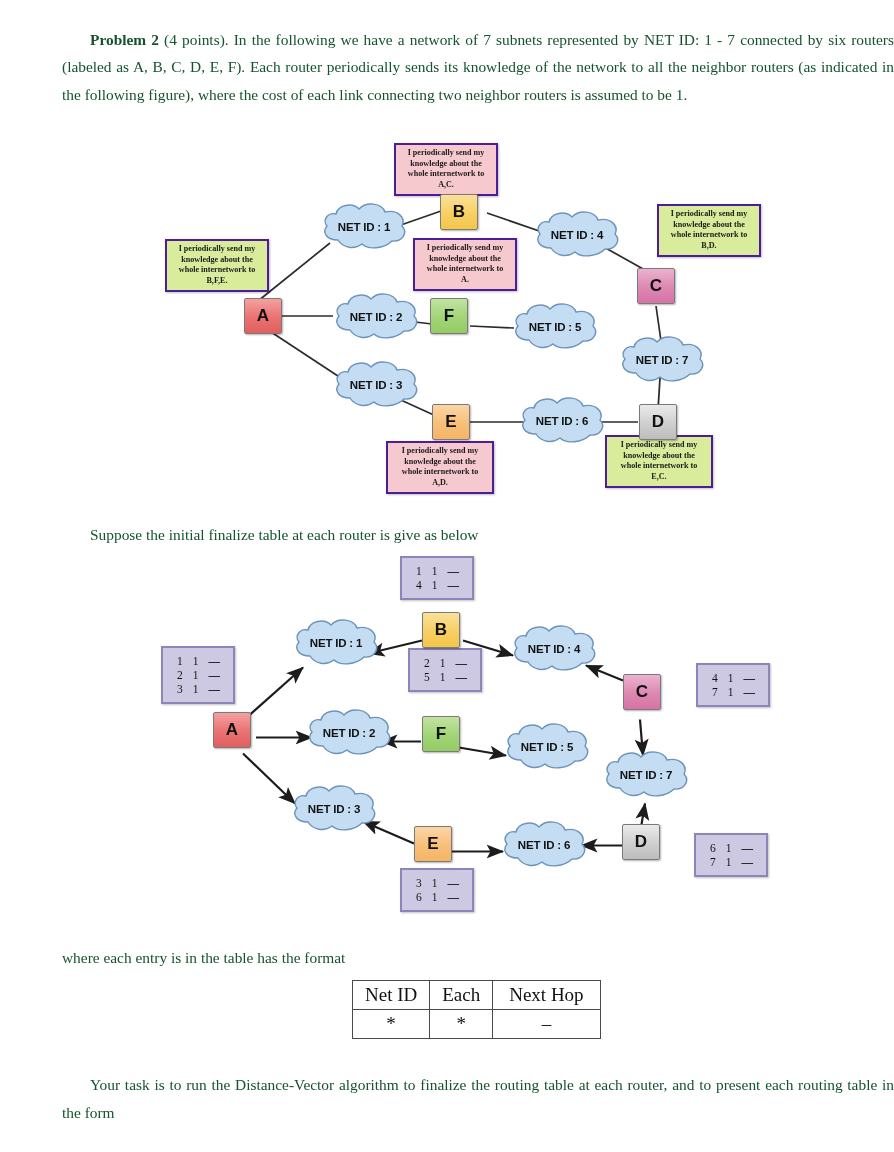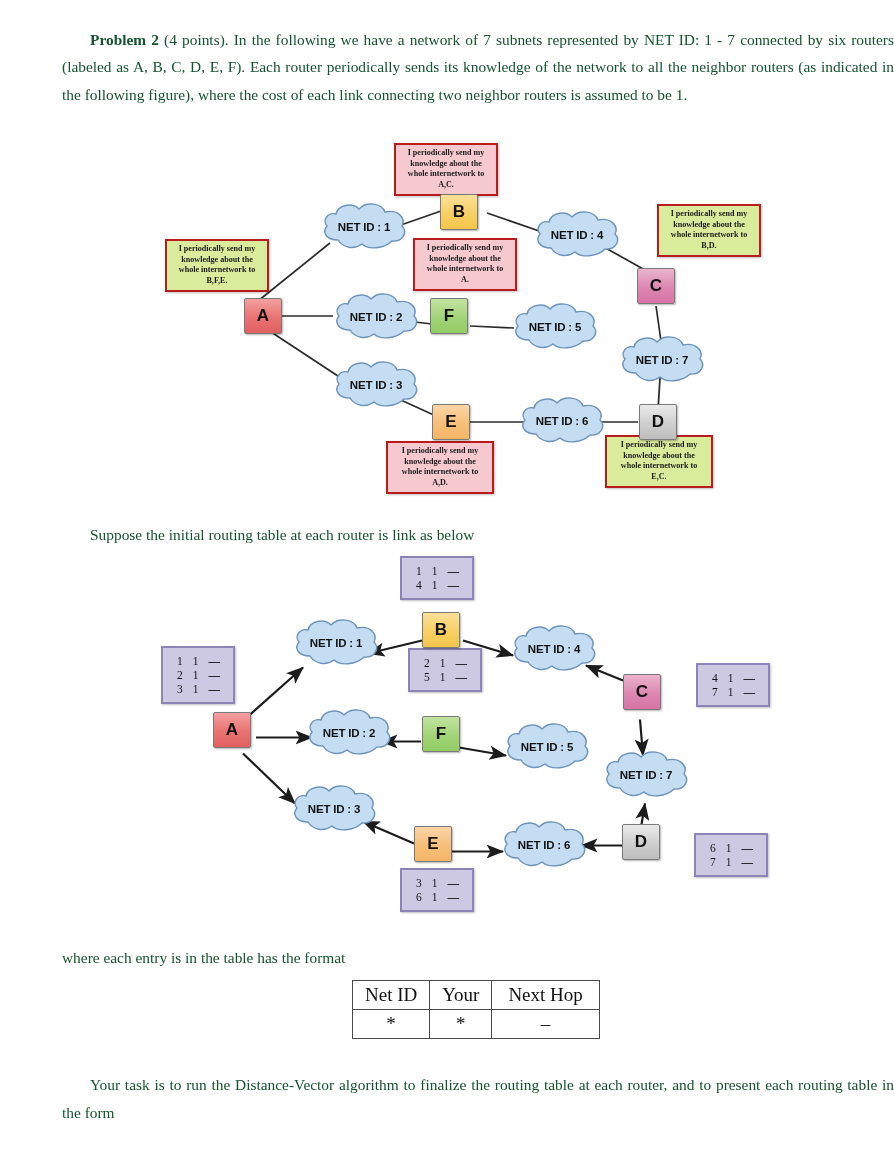--- a/index.html
+++ b/index.html
@@ -93,21 +93,21 @@
     font-size: 11.5px;
     color: #111;
     letter-spacing: -0.2px;
     z-index: 2;
   }
 
   
   .callout {
     position: absolute;
     box-sizing: border-box;
-    border: 2px solid #b91c1c;
+    border: 2px solid #4c1d95;
     padding: 3px 4px 4px 4px;
     font-family: "Liberation Serif", "DejaVu Serif", serif;
     font-weight: bold;
     font-size: 8.1px;
     line-height: 1.30;
     text-align: center;
     color: #191919;
     z-index: 5;
     box-shadow: 1px 1px 2px rgba(0,0,0,0.25);
   }
@@ -287,21 +287,21 @@
   </div>
   <div class="callout callout-pink" style="left:413px; top:100px; width:104px;">
     <div>I periodically send my</div>
     <div>knowledge about the</div>
     <div>whole internetwork to</div>
     <div>A.</div>
   </div>
 </div>
 
 <div class="prose para-2">
-  <span class="indent"></span><span>Suppose the initial routing table at each router is link as below</span>
+  <span class="indent"></span><span>Suppose the initial finalize table at each router is give as below</span>
 </div>
 
 <div class="figure" id="figure-routing">
 
   <svg class="edges" viewBox="0 0 894 385">
     <defs>
       <marker id="arw" markerWidth="9" markerHeight="9" refX="7.5" refY="3.2" orient="auto">
         <path d="M0,0 L8,3.2 L0,6.4 L1.8,3.2 Z" fill="#1c1c1c"></path>
       </marker>
     </defs>
@@ -506,21 +506,21 @@
 </div>
 
 <div class="prose para-3">
   <span>where each entry is in the table has the format</span>
 </div>
 
 <table id="format-table">
     <tbody>
   <tr>
     <td>Net ID</td>
-    <td>Your</td>
+    <td>Each</td>
     <td class="wide">Next Hop</td>
   </tr>
   <tr>
     <td>*</td>
     <td>*</td>
     <td class="wide">–</td>
   </tr>
 </tbody>
   </table>
 

